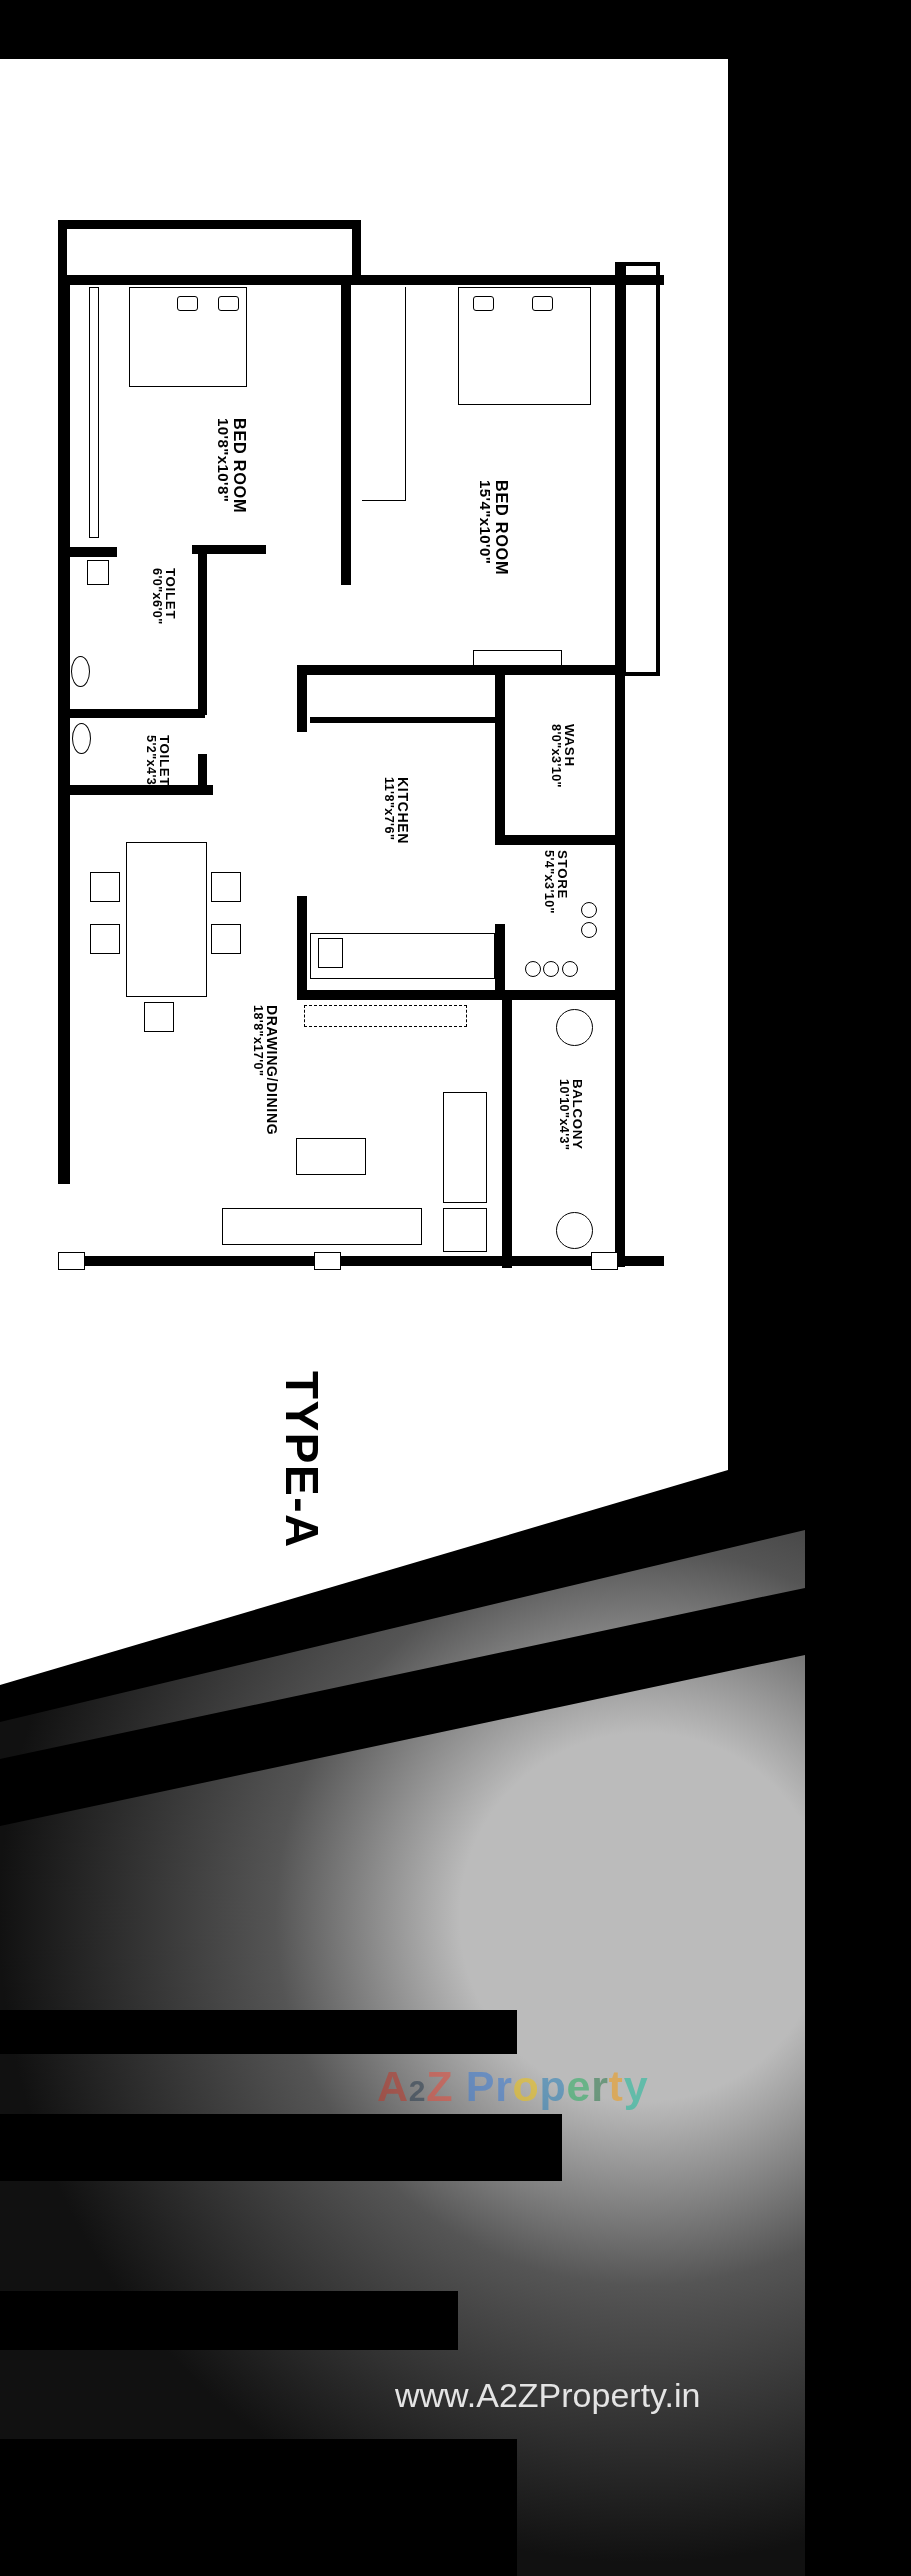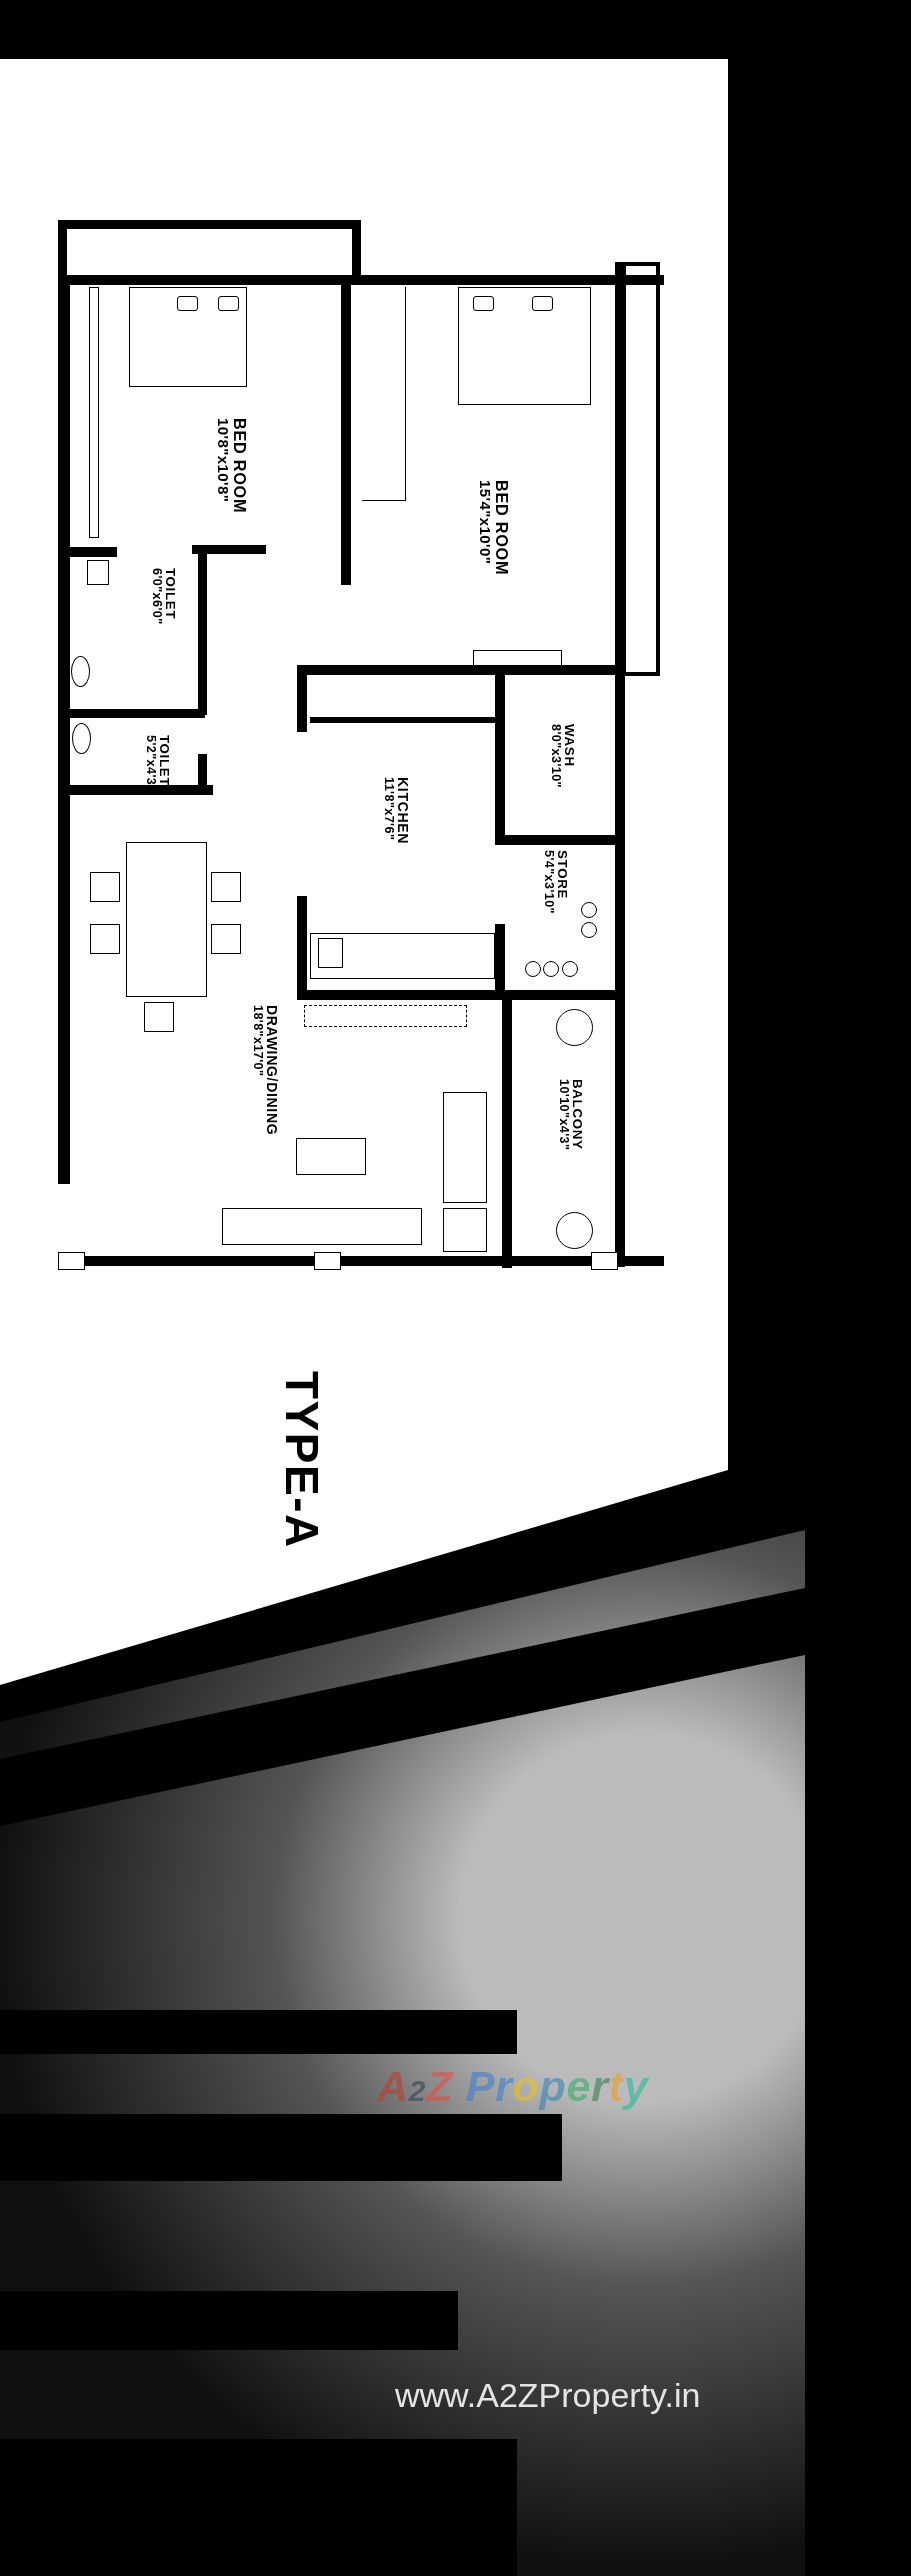--- a/index.html
+++ b/index.html
@@ -15,21 +15,21 @@
   .band { position:absolute; left:0; width:805px; background:#000; }
   .wall { position: absolute; background: #000; }
   .outline { position: absolute; border: 2.2px solid #000; box-sizing: border-box; }
   .thin { position: absolute; border: 1.5px solid #000; box-sizing: border-box; background: #fff; }
   .label { position: absolute; transform-origin: 0 0; transform: rotate(90deg); white-space: nowrap;
            font-family: "Liberation Sans", sans-serif; font-weight: bold; color: #000; line-height: 1.05; }
   .label .name { display:block; font-size: 16.3px; letter-spacing: 0.7px; }
   .label .dim { display:block; font-size: 15px; letter-spacing: 0.4px; }
   .type-label { position:absolute; left: 329px; top: 1371px; transform-origin: 0 0; transform: rotate(90deg);
            font-size: 46px; font-weight: bold; letter-spacing: 1.5px; white-space: nowrap; }
-  .wm1 { position:absolute; left: 377px; top: 2062px; font-size: 43px; font-weight: bold; letter-spacing: 0.7px; white-space: nowrap; opacity: 0.55; font-style: italic; }
+  .wm1 { position:absolute; left: 377px; top: 2062px; font-size: 43px; font-weight: bold; letter-spacing: 0.7px; white-space: nowrap; opacity: 0.55; }
   .wm2 { position:absolute; left: 395px; top: 2376px; font-size: 34px; color: #e4e4e4; white-space: nowrap; }
   .circle { position:absolute; border: 1.5px solid #000; border-radius: 50%; background:#fff; box-sizing:border-box; }
   .win { position:absolute; background:#fff; border:1.5px solid #000; box-sizing:border-box; }
 </style>
 </head>
 <body>
 
 <div class="page"></div>
 
 <div>

